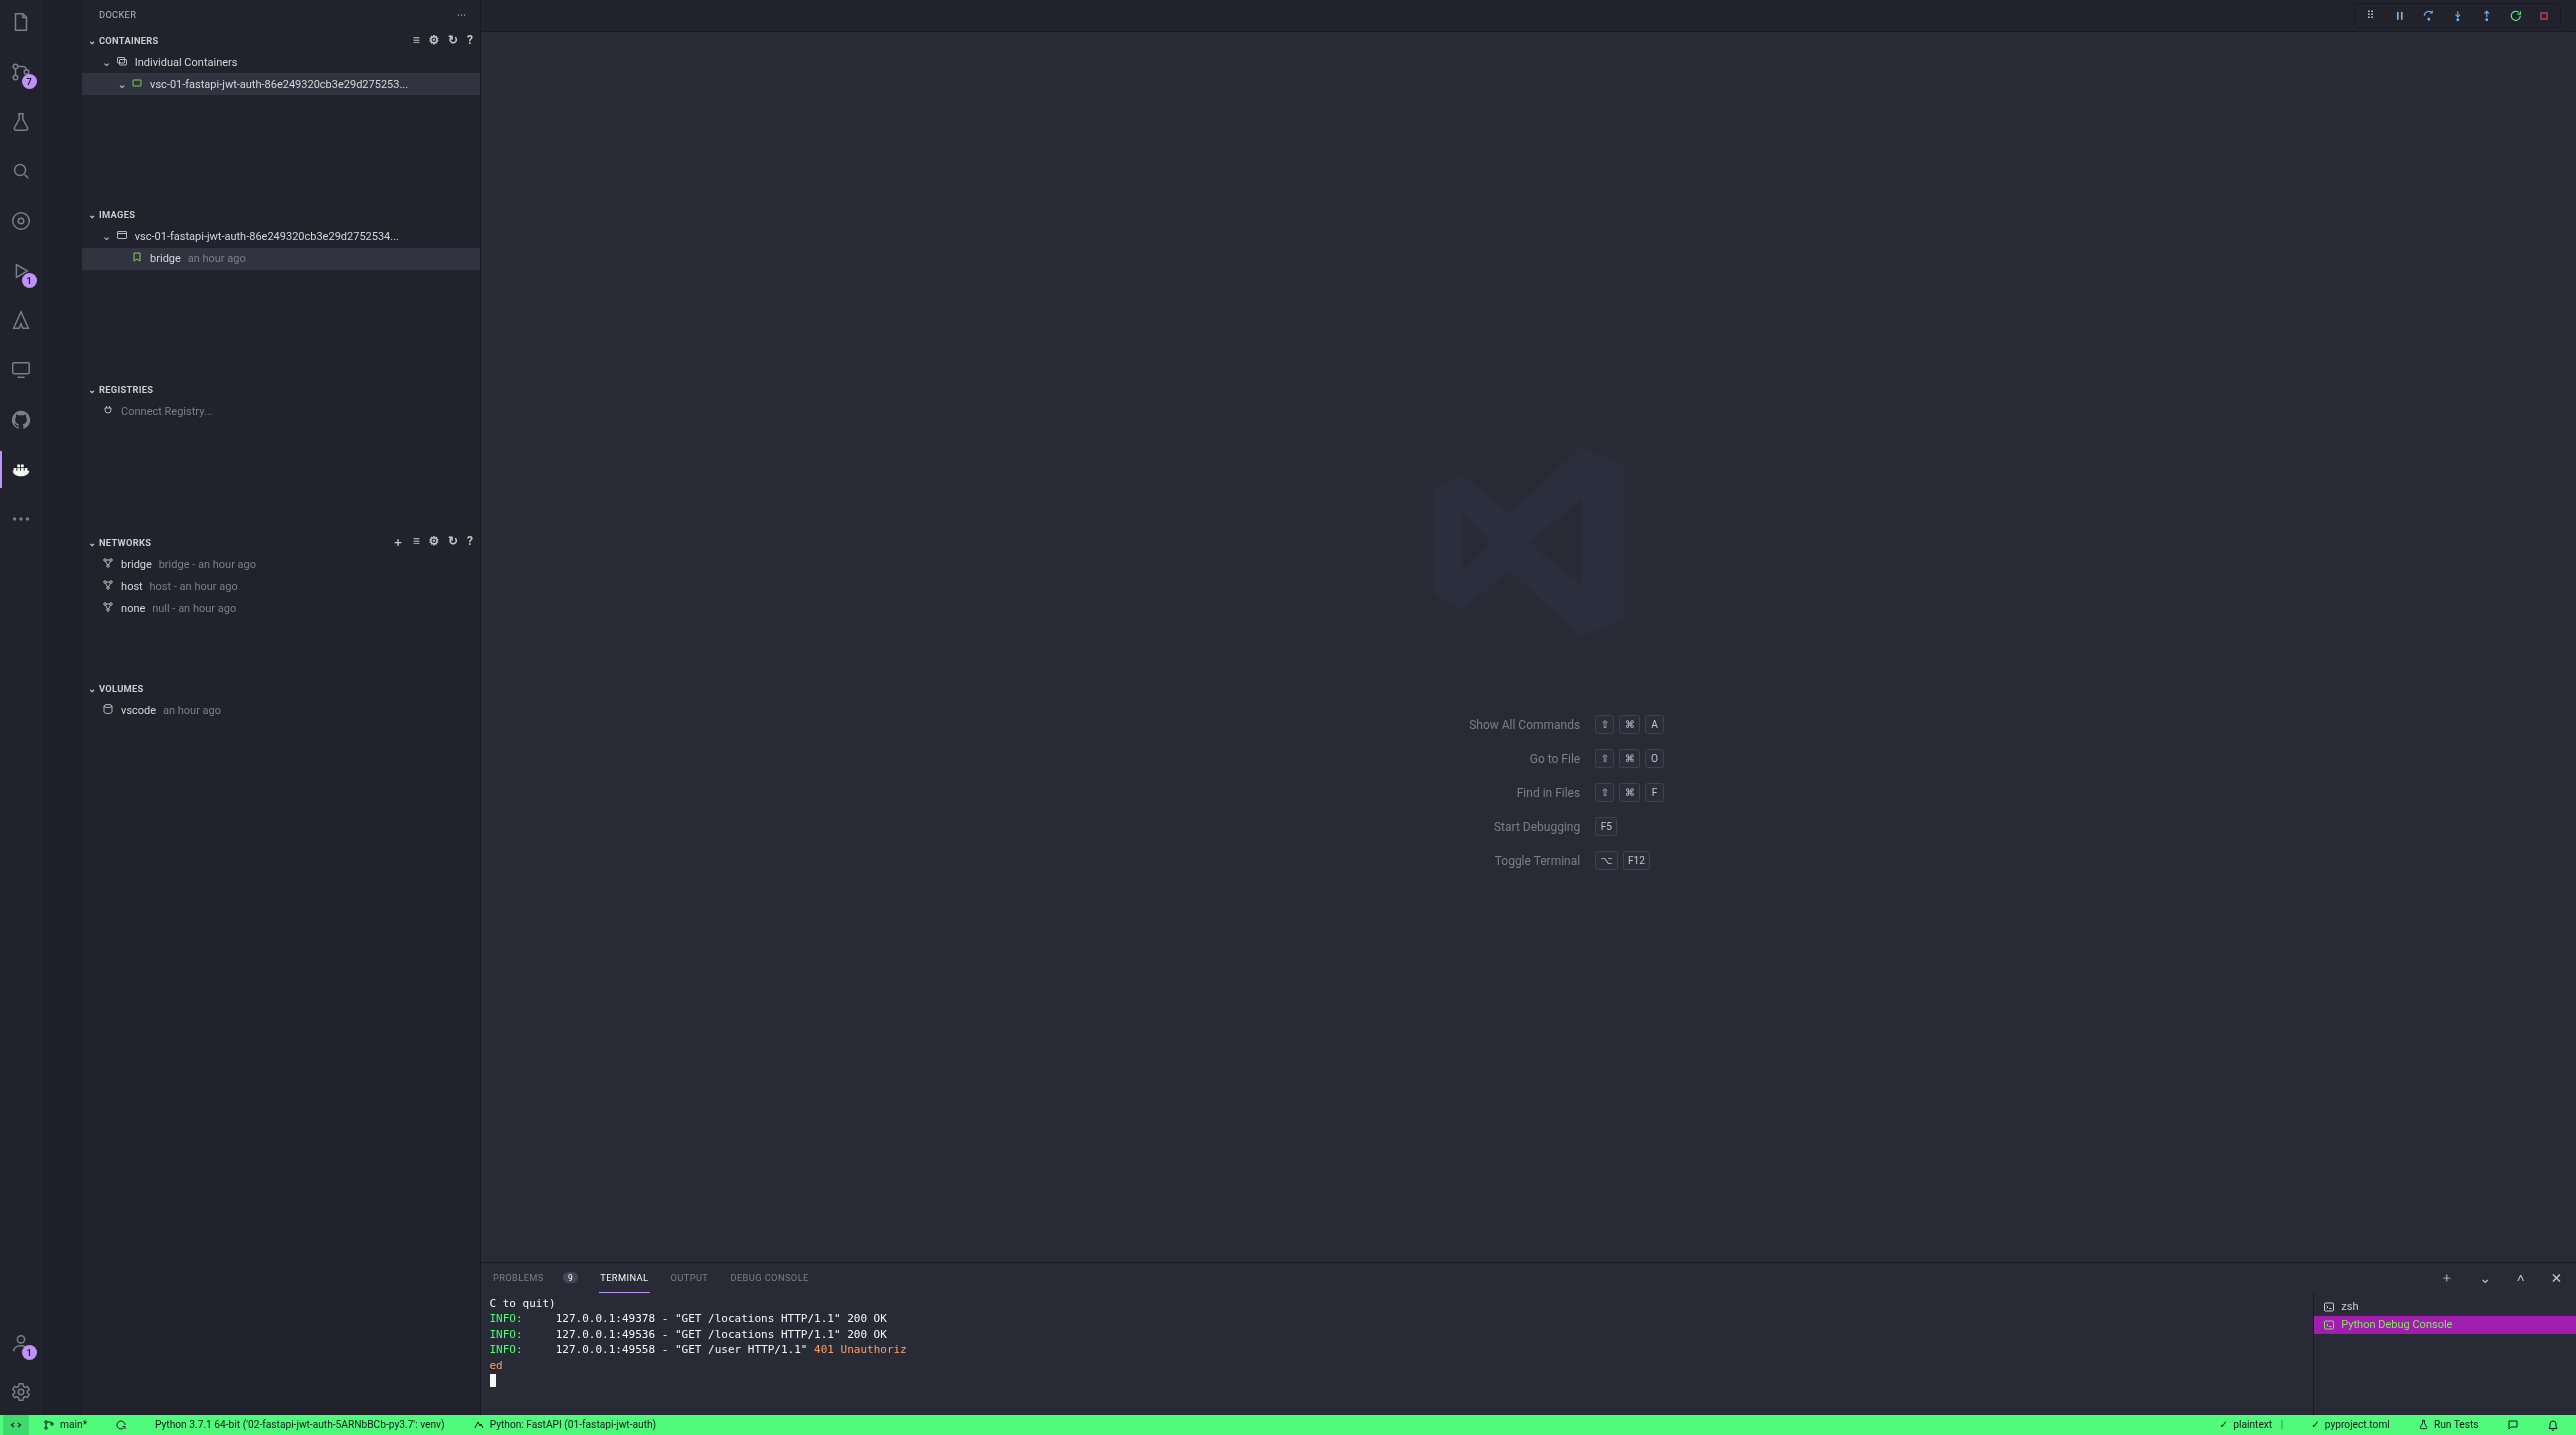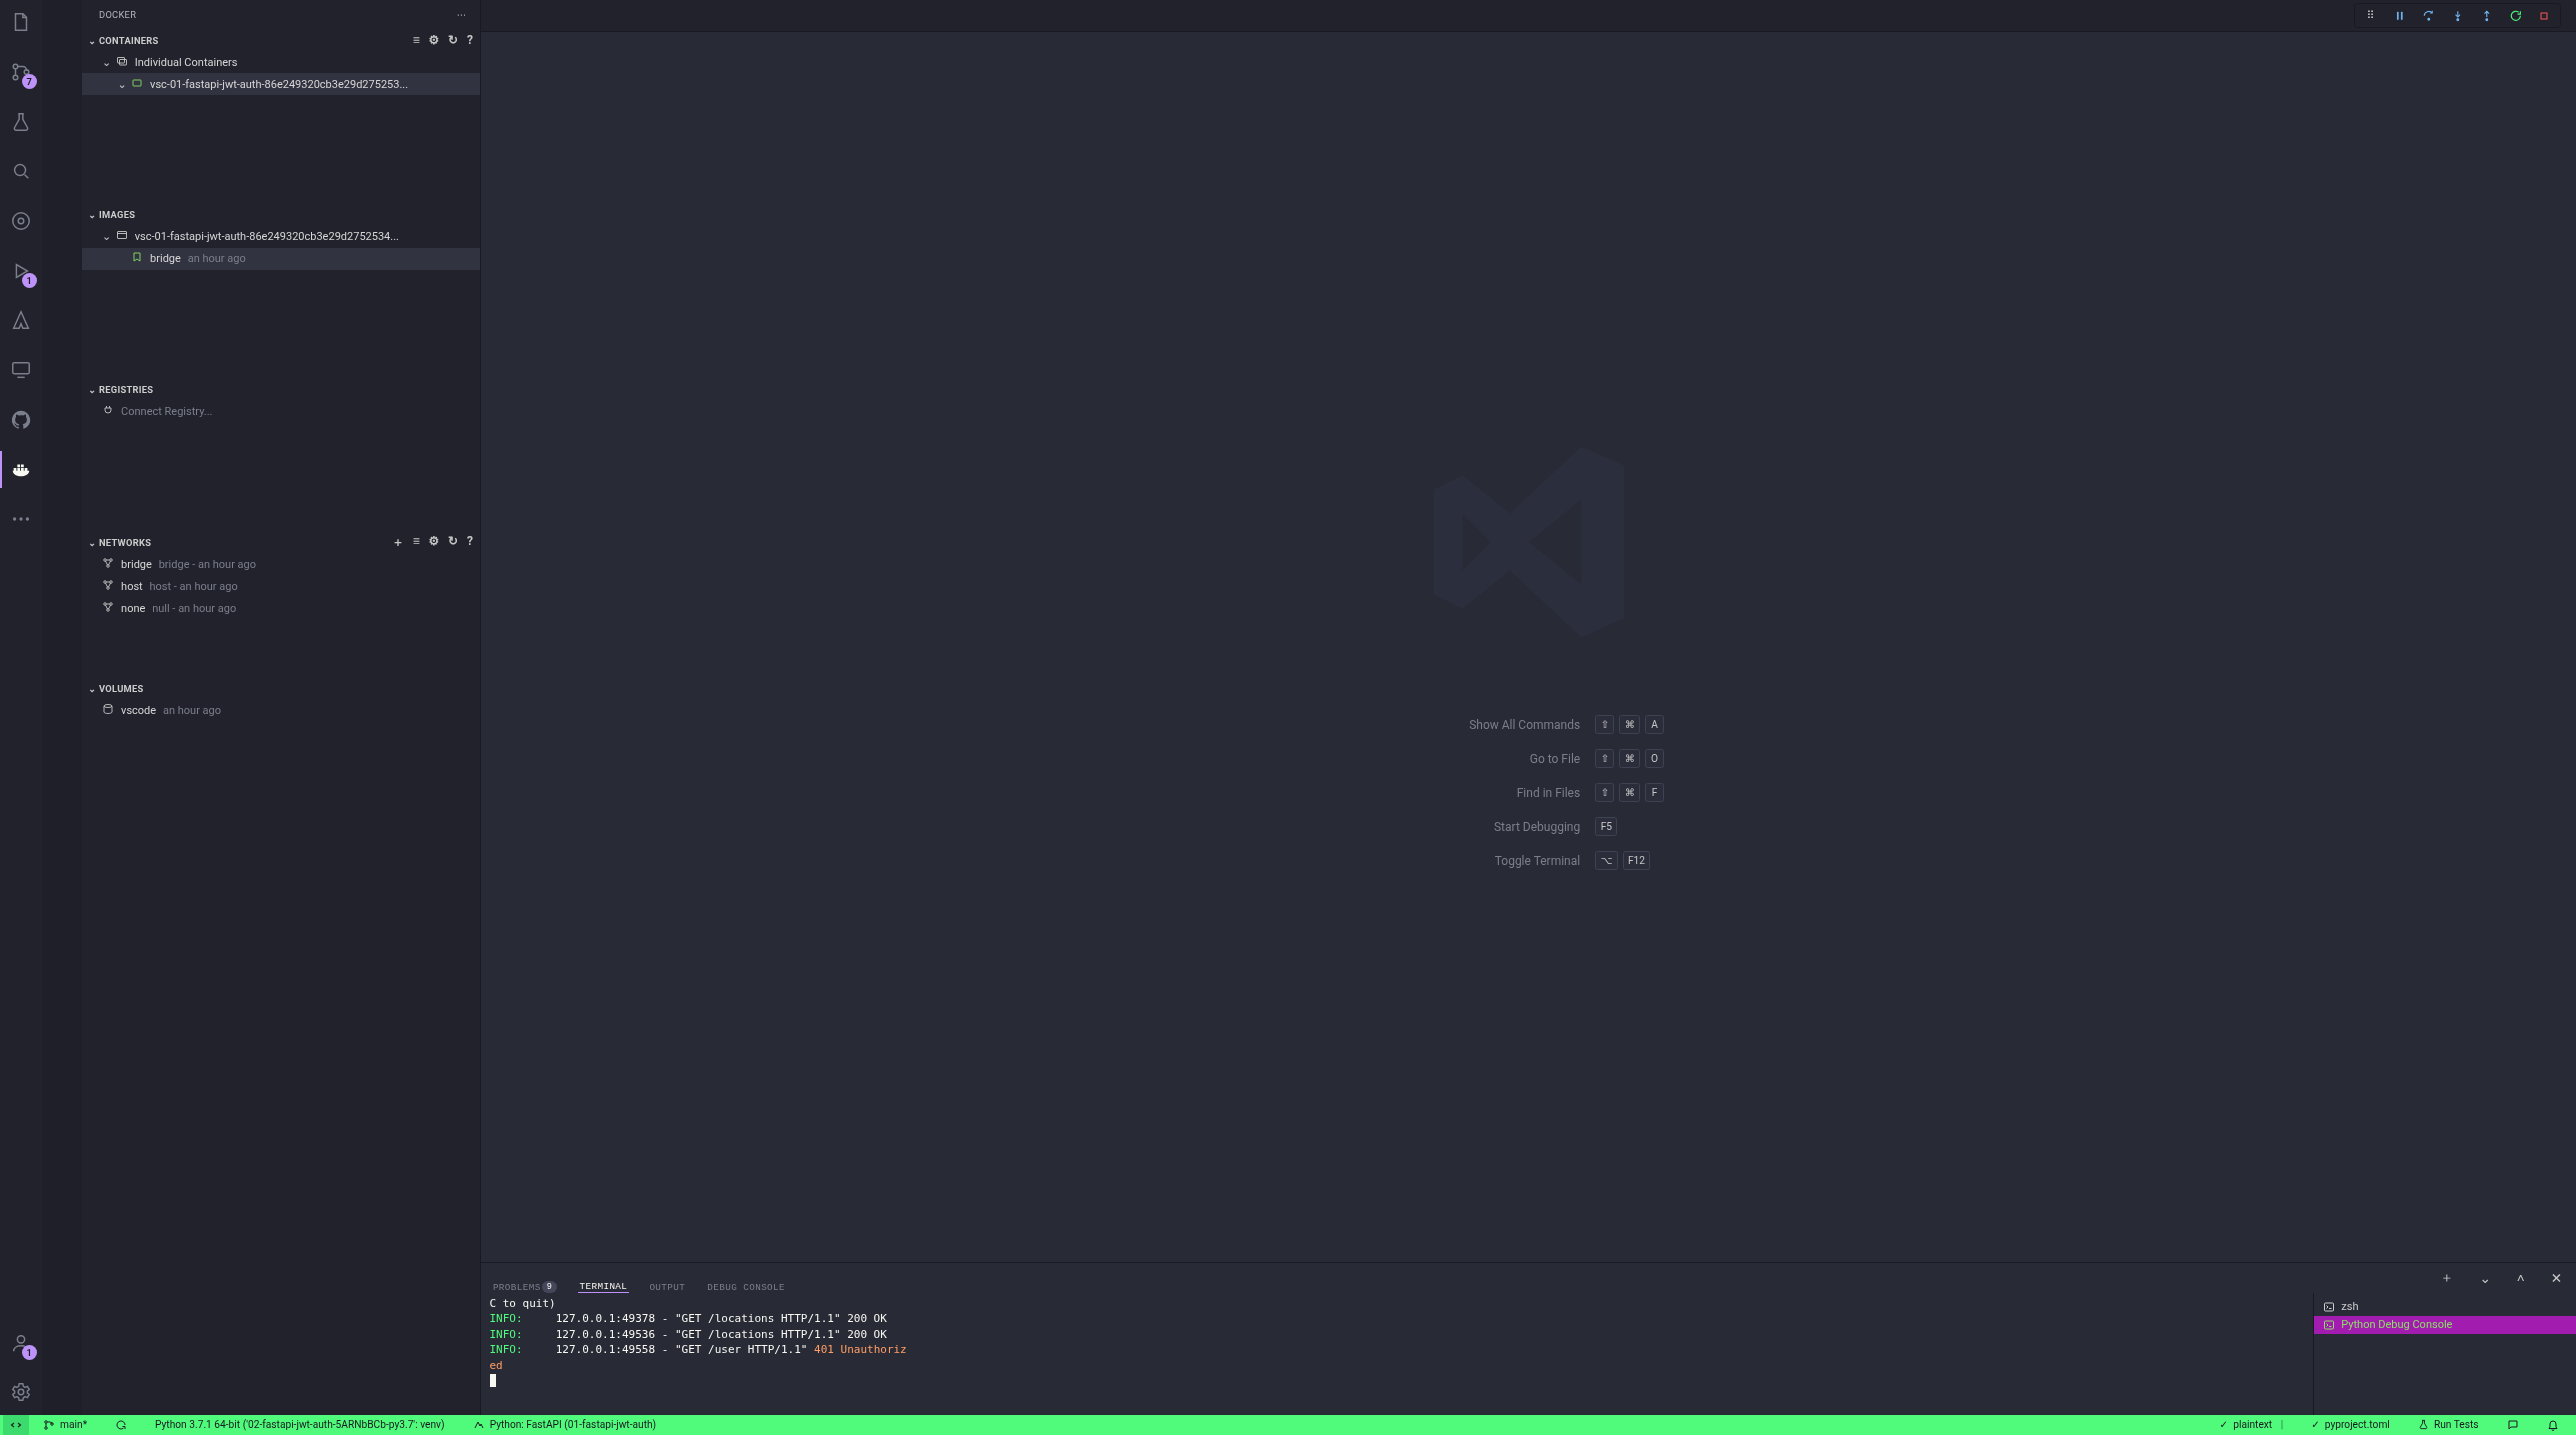--- a/index.html
+++ b/index.html
@@ -153,21 +153,21 @@
     display: flex; flex-direction: column;
   }
   .panel-tabs {
     height: 30px;
     display: flex; align-items: center;
     padding: 0 10.2px;
     gap: 18.7px;
     color: #7b7f8b;
     font-size: 9.3px; letter-spacing: 0.4px;
   }
-  .panel-tabs .ptab { cursor: pointer; padding: 0 1.7px; height: 30px; display: flex; align-items:flex-end; gap:1px;font-family:Liberation Mono, monospace; }
+  .panel-tabs .ptab { cursor: pointer; padding: 0 1.7px; height: 30px; display: flex; align-items:center; gap:19px; }
   .panel-tabs .ptab.active { color: #f8f8f2; border-bottom: 0.8px solid #bd93f9; }
   .panel-tabs .pbadge {
     background: #44475a; color:#f8f8f2; font-size:8.5px;
     border-radius: 7.6px; padding: 0.8px 5.1px;
   }
   .panel-tabs .fill { flex: 1; }
   .panel-tabs .pact { color:#c6c6c6; cursor:pointer; font-size:13.6px; padding:0 3.4px; }
 
   .panel-body { flex: 1; display: flex; min-height: 0; justify-content: space-between; }
   .term-out {

